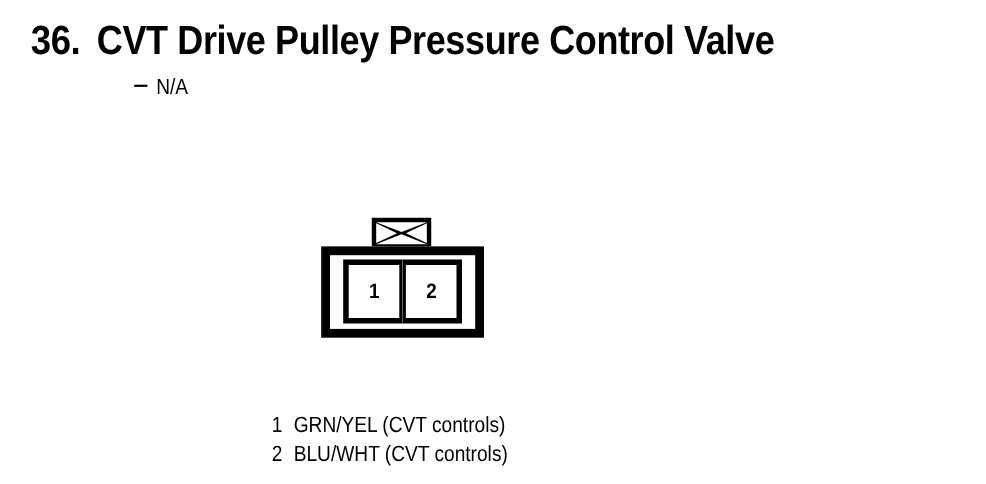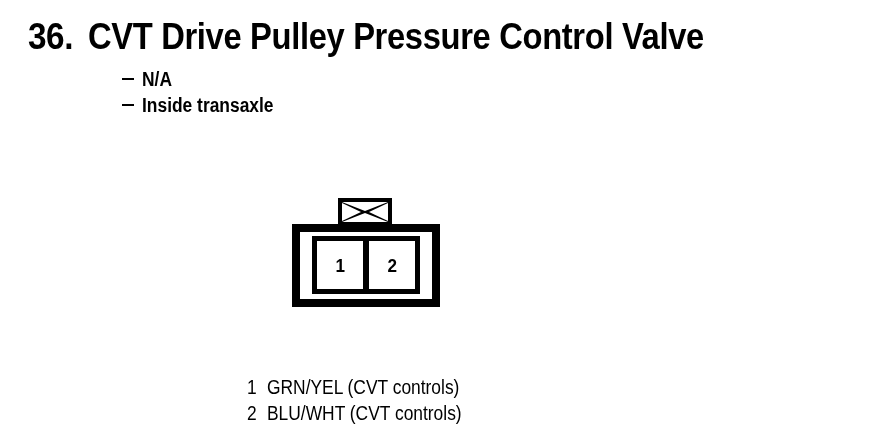--- a/index.html
+++ b/index.html
@@ -51,21 +51,20 @@
     position: absolute;
     left: 122px;
     top: 68px;
     width: 400px;
   }
   .bullet-row {
     display: flex;
     align-items: baseline;
     height: 26px;
     white-space: nowrap;
-    font-weight: bold;
   }
   .bullet-dash {
     width: 12px;
     height: 2px;
     background: #000;
     display: inline-block;
     margin-right: 8px;
     position: relative;
     top: -6px;
     flex: 0 0 auto;
@@ -173,24 +172,20 @@
 
 <div class="heading">
   <span class="heading-number">36.</span>
   <span class="heading-title">CVT Drive Pulley Pressure Control Valve</span>
 </div>
 
 <div class="bullets">
   <div class="bullet-row">
     <span class="bullet-dash"></span>
     <span class="bullet-text">N/A</span>
-  </div>
-  <div class="bullet-row">
-    <span class="bullet-dash"></span>
-    <span class="bullet-text">Inside transaxle</span>
   </div>
 </div>
 
 <div class="connector">
 
   <div class="latch-tab">
     <svg width="54" height="28" viewBox="0 0 54 28" xmlns="http://www.w3.org/2000/svg">
       <rect x="0" y="0" width="54" height="28" fill="#000000"></rect>
       <polygon points="4,4 50,4 27,13" fill="#ffffff"></polygon>
       <polygon points="4,24 50,24 27,15" fill="#ffffff"></polygon>

